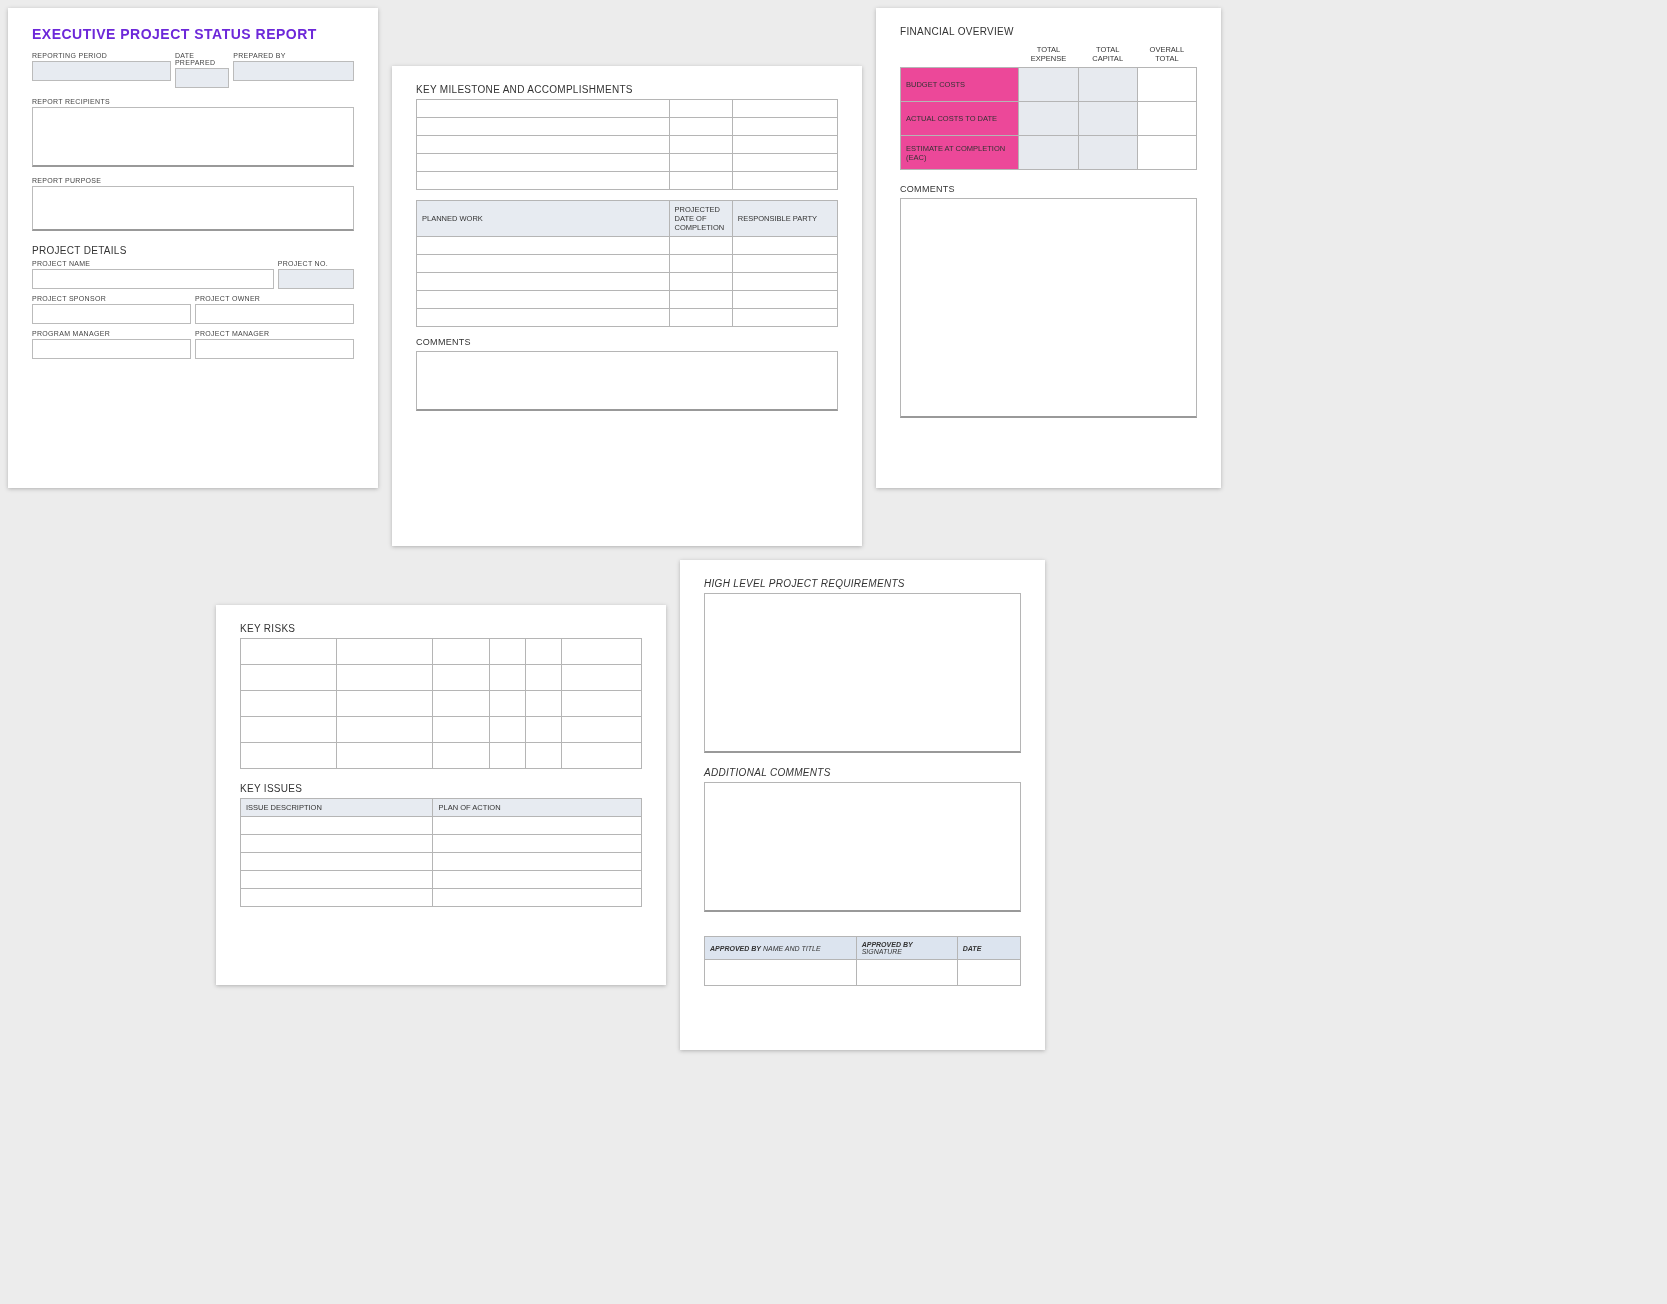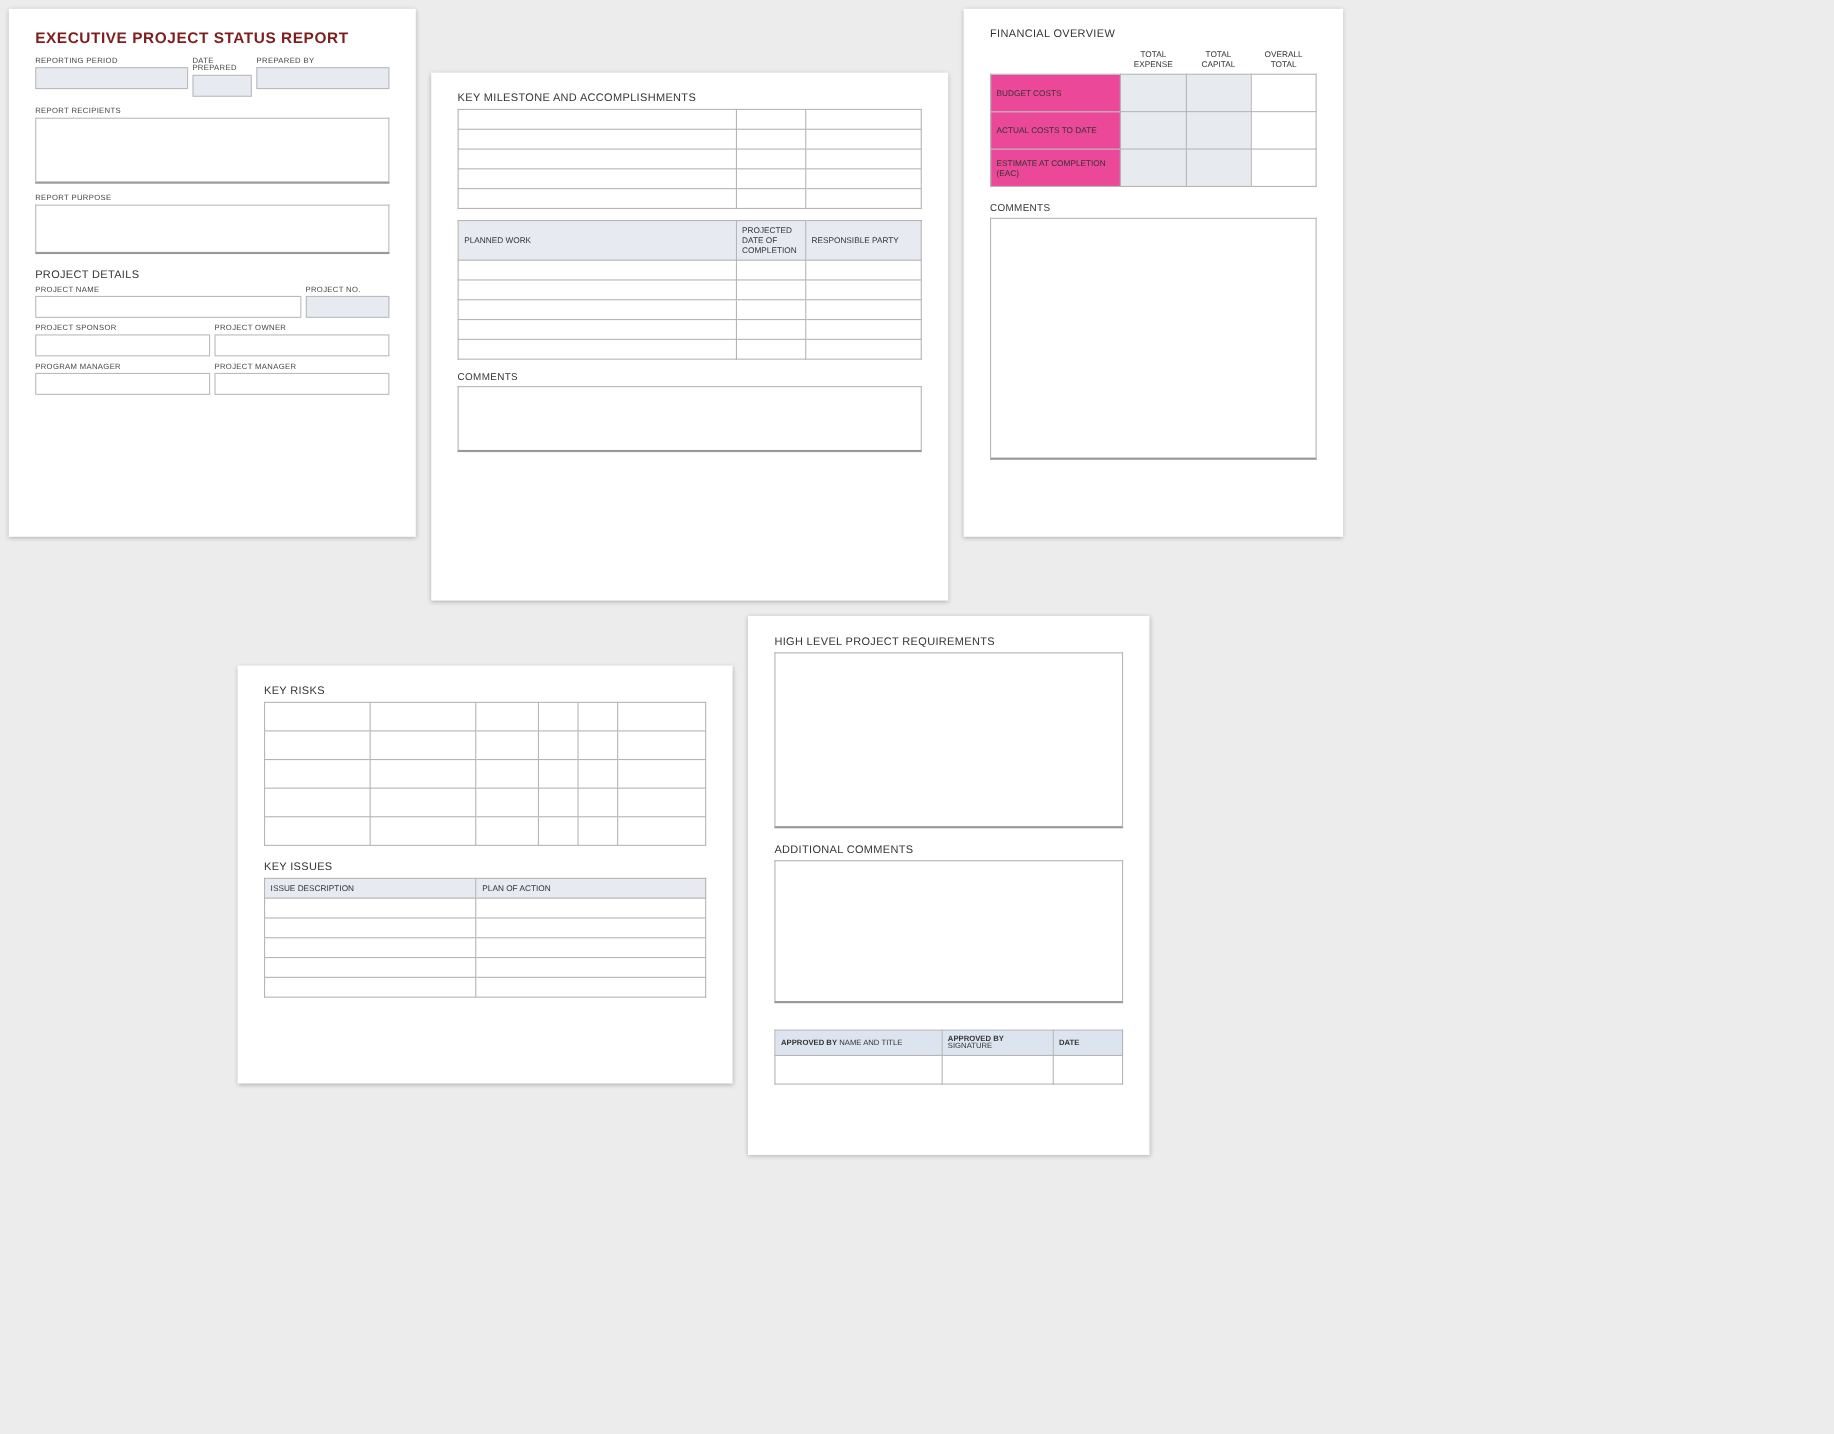--- a/index.html
+++ b/index.html
@@ -21,28 +21,28 @@
   
   .row1 .card { height: 480px; }
   .row1 { margin-bottom: 14px; align-items: flex-start; }
   .row2 { align-items: flex-start; }
 
   .c-left   { width: 370px; }
   .c-mid    { width: 470px; margin-top: 58px; height: 422px; }
   .c-right  { width: 345px; }
 
   .c-risks  { width: 450px; margin-left: 208px; height: 380px; margin-top: 45px;}
-  .c-req    { width: 365px; height: 490px; }
+  .c-req    { width: 365px; height: 490px; font-style: italic; }
 
   h1.title {
     margin: 0 0 10px 0;
     font-size: 14px;
     font-weight: bold;
     letter-spacing: 0.5px;
-    color: #7f1d1d;
+    color: #6d28d9;
     text-transform: uppercase;
   }
   .section-title {
     font-size: 10px;
     letter-spacing: 0.3px;
     margin: 14px 0 4px 0;
     text-transform: uppercase;
   }
   .tiny-label {
     font-size: 7px;

